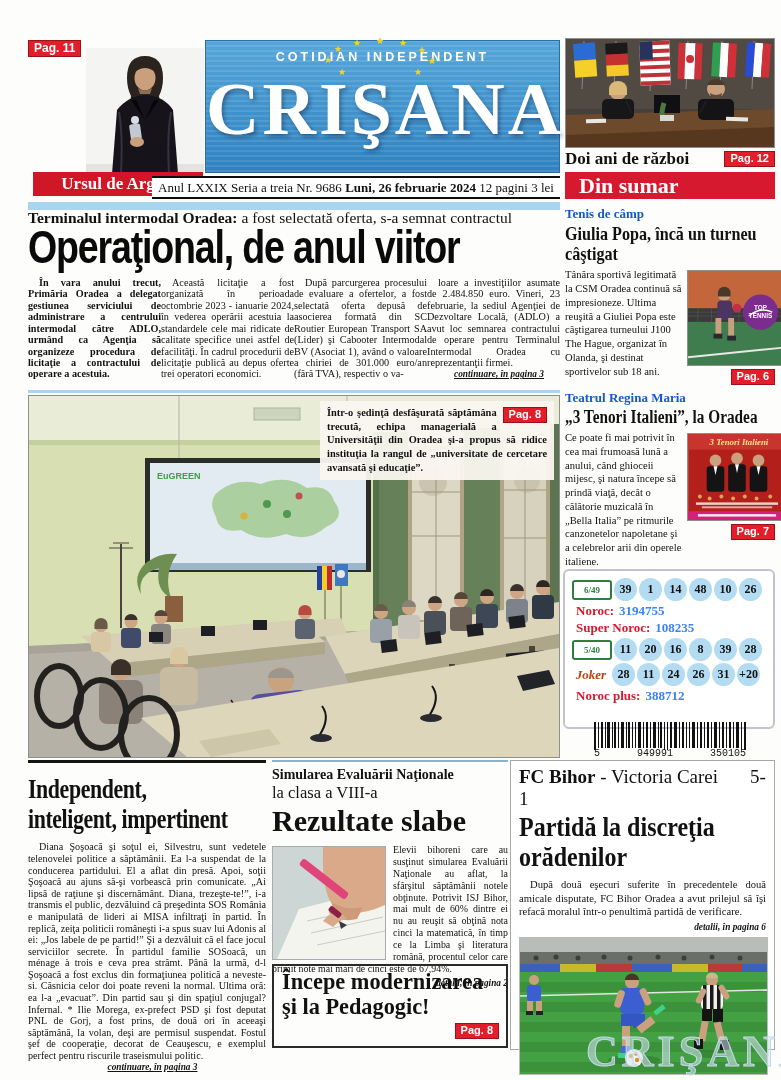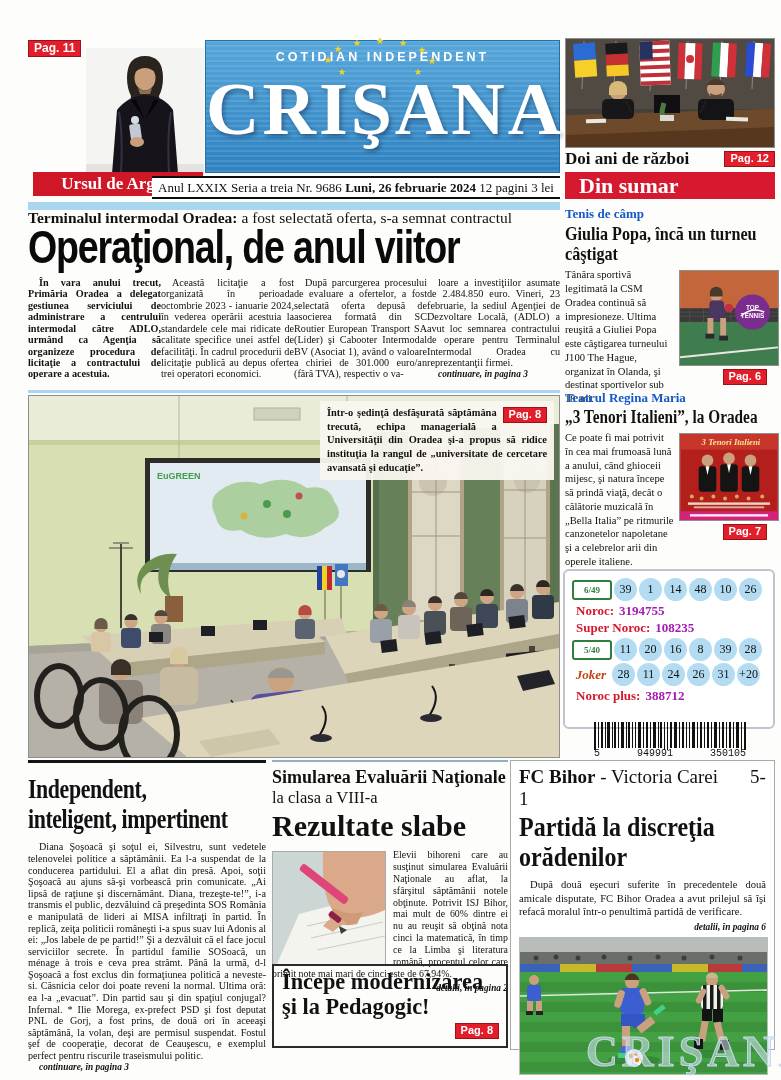--- a/index.html
+++ b/index.html
@@ -42,64 +42,64 @@
   
   #lead-kicker{position:absolute;left:28px;top:209px;font-size:15.5px;white-space:nowrap;}
   #lead-kicker b{font-weight:bold;}
   #lead-headline{position:absolute;left:28px;top:219px;width:660px;white-space:nowrap;
         font-family:"Liberation Sans",sans-serif;font-weight:900;font-size:47px;letter-spacing:-1.5px;
         transform:scaleX(.8);transform-origin:left top;color:#0a0a0a;}
   #lead-cols{position:absolute;left:28px;top:277px;width:532px;height:112px;display:grid;
         grid-template-columns:repeat(4,1fr);font-size:10.2px;line-height:1.12;text-align:justify;}
   #lead-cols .c{text-indent:11px;}
   #lead-cols .bold{font-weight:bold;}
-  .cont{display:block;text-align:left;font-style:italic;font-weight:bold;font-size:9.3px;margin-top:1px;}
+  .cont{display:block;text-align:center;font-style:italic;font-weight:bold;font-size:9.3px;margin-top:1px;text-decoration:underline;}
   #divider{position:absolute;left:28px;top:390px;width:532px;height:3px;background:#a9d6ef;}
   #main-photo{position:absolute;left:28px;top:395px;width:532px;height:363px;}
   #main-caption{position:absolute;right:5px;top:5px;width:234px;background:rgba(250,247,240,.95);
         padding:5px 7px 5px;box-sizing:border-box;font-size:10.4px;font-weight:bold;
         text-align:justify;line-height:1.32;}
   #main-caption .pag-badge{float:right;margin:1px 0 0 6px;}
 
   
   .kicker-blue{color:#1558c8;font-weight:bold;font-size:13px;}
   .side-sec{position:absolute;left:565px;width:210px;}
   .side-title{font-weight:bold;line-height:1.06;margin:2px 0 4px;transform:scaleX(.85);
         transform-origin:left top;width:247px;}
   #tennis{top:206px;} #tennis .side-title{font-size:19px;}
   #theater{top:390px;} #theater .side-title{font-size:18px;}
   .side-body{font-size:10.6px;line-height:1.3;}
-  .side-fig{float:right;width:88px;margin:2px 8px 2px 5px;}
+  .side-fig{float:right;width:88px;margin:2px 0 2px 5px;}
   .side-fig .pag-badge{display:block;width:max-content;margin:3px 0 0 auto;}
 
   
   #lottery-box{position:absolute;left:563px;top:569px;width:212px;height:160px;border:2px solid #c3c3cf;
         border-radius:6px;padding:5px 7px;box-sizing:border-box;background:#fff;}
   .lot-row{display:flex;align-items:center;gap:2px;margin:2px 0;}
   .lot-logo{width:36px;height:16px;border:2px solid #2f7d3f;border-radius:3px;display:flex;flex:none;
         align-items:center;justify-content:center;font-size:9px;font-weight:bold;color:#2f7d3f;background:#fff;}
   .joker-logo{width:38px;flex:none;color:#c2410c;font-style:italic;font-size:13px;font-weight:bold;text-align:center;}
   .ball{display:inline-flex;flex:none;width:23px;height:23px;border-radius:50%;background:#b3dcf2;
-        align-items:center;justify-content:center;font-weight:normal;font-size:12px;margin-right:2px;}
+        align-items:center;justify-content:center;font-weight:bold;font-size:12px;margin-right:2px;}
   .lot-line{font-size:13px;font-weight:bold;margin:1px 0 1px 4px;}
-  .lot-label{color:#d6192e;} .lot-val{color:#a21caf;margin-left:5px;}
+  .lot-label{color:#d6192e;} .lot-val{color:#3b82f6;margin-left:5px;}
 
   
   #barcode{position:absolute;left:592px;top:722px;width:156px;text-align:center;}
   #barcode-digits{display:flex;justify-content:space-between;font-family:"Liberation Mono",monospace;
         font-size:10px;margin-top:-2px;padding:0 2px;}
 
   
   #soso{position:absolute;left:28px;top:760px;width:238px;border-top:3px solid #141414;padding-top:11px;}
   #soso .title{font-size:28px;font-weight:bold;line-height:1.08;letter-spacing:-.5px;width:305px;
         transform:scaleX(.78);transform-origin:left top;}
   #soso .body{margin-top:7px;font-size:10.15px;line-height:1.14;text-align:justify;text-indent:11px;}
 
   #eval{position:absolute;left:272px;top:760px;width:236px;border-top:2px solid #8fb0c8;padding-top:5px;}
-  #eval .k1{font-size:18px;font-weight:bold;}
+  #eval .k1{font-size:14px;font-weight:bold;}
   #eval .k2{font-size:16.5px;}
   #eval .title{font-size:30px;font-weight:bold;margin:1px 0 6px;}
   #eval .content{overflow:hidden;font-size:9.9px;line-height:1.2;text-align:justify;}
   #eval .content svg{float:left;margin:2px 7px 2px 0;border:1px solid #aaa;}
   .detail{display:block;text-align:right;font-style:italic;font-weight:bold;font-size:9.3px;margin-top:3px;}
 
   #beius{position:absolute;left:272px;top:964px;width:236px;height:84px;border:2px solid #2a2a2a;
         padding:3px 8px;box-sizing:border-box;}
   #beius .k{font-size:15px;font-weight:bold;}
   #beius .title{font-size:24px;font-weight:bold;line-height:1.05;transform:scaleX(.93);

